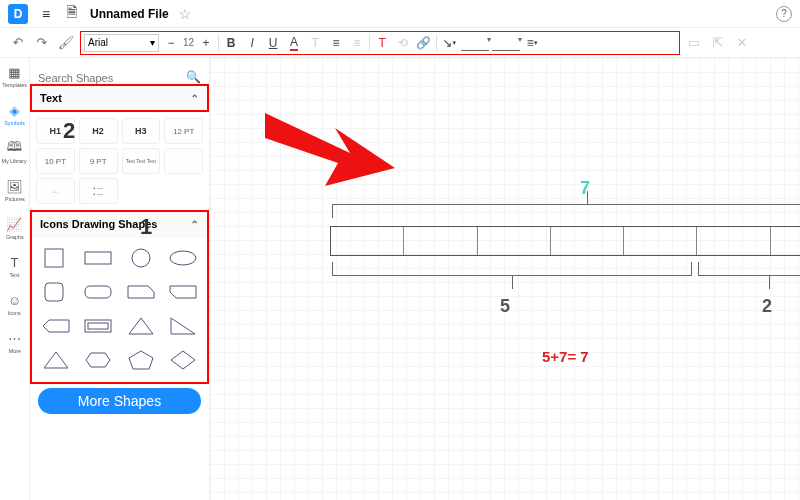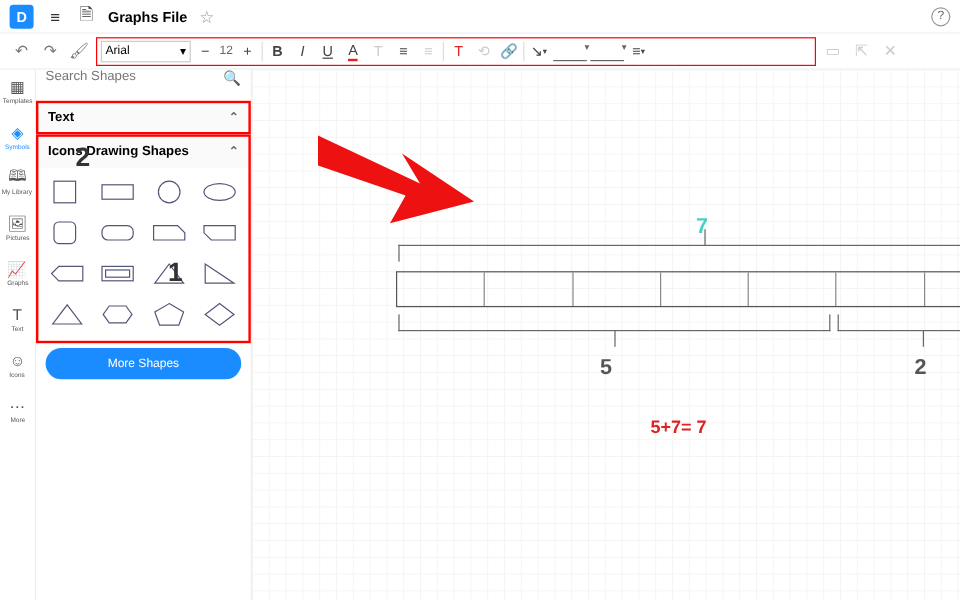--- a/index.html
+++ b/index.html
@@ -19,34 +19,34 @@
 .tb-sep{width:1px;height:16px;background:#ddd}
 .line-sel{width:28px;height:16px;border-bottom:1px solid #666;position:relative}
 .line-sel:after{content:"▾";position:absolute;right:-2px;top:0;font-size:8px;color:#666}
 .main{display:flex;height:442px}
 .leftnav{width:30px;border-right:1px solid #eee;display:flex;flex-direction:column;align-items:center;padding-top:6px;gap:14px}
 .nav-item{display:flex;flex-direction:column;align-items:center;gap:2px;cursor:pointer;color:#555}
 .nav-item.active{color:#1a8cff}
 .nav-ic{width:16px;height:16px;display:flex;align-items:center;justify-content:center;font-size:13px}
 .nav-lb{font-size:6px;transform:scale(0.9)}
 .panel{width:180px;border-right:1px solid #eee;display:flex;flex-direction:column;position:relative}
-.search{height:26px;border-bottom:0;display:flex;align-items:flex-start;padding:0 8px;gap:6px}
+.search{height:26px;border-bottom:0;display:flex;align-items:flex-end;padding:0 8px;gap:6px}
 .search input{border:none;outline:none;font-size:11px;flex:1;color:#999}
 .search-ic{font-size:12px;color:#666;cursor:pointer}
 .sect-head{height:28px;display:flex;align-items:center;justify-content:space-between;padding:0 10px;font-size:11px;font-weight:bold;background:#fafafa;cursor:pointer}
 .sect-head.red{outline:2px solid #f00;outline-offset:-2px}
 .chev{font-size:10px;color:#666}
 .text-grid{display:grid;grid-template-columns:repeat(4,1fr);gap:4px;padding:6px}
 .text-item{height:26px;border:1px solid #eee;border-radius:3px;display:flex;align-items:center;justify-content:center;font-size:8px;color:#666;cursor:pointer;background:#fefefe}
 .text-item.h{font-weight:bold;font-size:9px;color:#333}
 .shape-box{outline:2px solid #f00;outline-offset:-2px;padding-bottom:4px}
 .shape-grid{display:grid;grid-template-columns:repeat(4,1fr);gap:6px;padding:6px 8px}
 .shape{height:28px;display:flex;align-items:center;justify-content:center;cursor:pointer}
 .shape svg{width:30px;height:22px}
-.more-btn{margin:4px 8px;height:26px;background:#1a8cff;color:#fff;border:none;border-radius:13px;font-size:10px;cursor:pointer}
+.more-btn{margin:4px 8px;height:26px;background:#1a8cff;color:#fff;border:none;border-radius:13px;font-size:14px;cursor:pointer}
 .canvas{flex:1;position:relative;background-image:linear-gradient(#f4f4f4 1px,transparent 1px),linear-gradient(90deg,#f4f4f4 1px,transparent 1px);background-size:14px 14px}
 .arrow{position:absolute;left:50px;top:40px}
 .num1{position:absolute;left:110px;top:156px;font-size:22px;font-weight:bold;color:#333;z-index:5}
 .diagram{position:absolute;left:60px;top:120px;width:510px}
 .big7{position:absolute;left:310px;top:0;font-size:18px;font-weight:bold;color:#4ecdc4}
 .brkt-top{position:absolute;left:62px;top:26px;width:510px;height:14px;border:1px solid #666;border-bottom:none}
 .brkt-top:before{content:"";position:absolute;left:50%;top:-14px;width:1px;height:14px;background:#666}
 .bar{position:absolute;left:60px;top:48px;width:514px;height:30px;border:1px solid #555;display:flex}
 .cell{flex:1;border-right:1px solid #888}
 .cell:last-child{border-right:none}
@@ -59,21 +59,21 @@
 .eqn{position:absolute;left:272px;top:170px;font-size:15px;font-weight:bold;color:#d22}
 .panel-num2{position:absolute;left:33px;top:60px;font-size:22px;font-weight:bold;color:#333}
 </style>
 </head>
 <body>
 
 <div class="topbar">
   <div class="logo">D</div>
   <div class="ic">≡</div>
   <div class="ic">🗎</div>
-  <div class="filename">Graphs File</div>
+  <div class="filename">Unnamed File</div>
   <div class="star">☆</div>
   <div class="help">?</div>
 </div>
 
 <div class="toolbar">
   <div class="tb-ic">↶</div>
   <div class="tb-ic">↷</div>
   <div class="tb-ic">🖌</div>
   <div class="tb-box">
     <div class="font-sel">
@@ -153,20 +153,32 @@
   <div class="panel">
     <span class="panel-num2">2</span>
     <div class="search">
       <input placeholder="Search Shapes" style="">
       <span class="search-ic">🔍</span>
     </div>
     <div class="sect-head red">
       <span>Text</span>
       <span class="chev">⌃</span>
     </div>
+    <div class="text-grid">
+      <div class="text-item h">H1</div>
+      <div class="text-item h">H2</div>
+      <div class="text-item h">H3</div>
+      <div class="text-item">12 PT</div>
+      <div class="text-item">10 PT</div>
+      <div class="text-item">9 PT</div>
+      <div class="text-item" style="font-size:5px;line-height:6px">Text Text Text</div>
+      <div class="text-item"></div>
+      <div class="text-item" style="font-size:6px">⋯</div>
+      <div class="text-item" style="font-size:6px">• —<br>• —</div>
+    </div>
     <span class="num1">1</span>
     <div class="shape-box">
       <div class="sect-head">
         <span>Icons Drawing Shapes</span>
         <span class="chev">⌃</span>
       </div>
       <div class="shape-grid">
         <div class="shape">
             <svg viewBox="0 0 30 22">
               <rect x="4" y="2" width="18" height="18" fill="none" stroke="#557" stroke-width="1"></rect>

